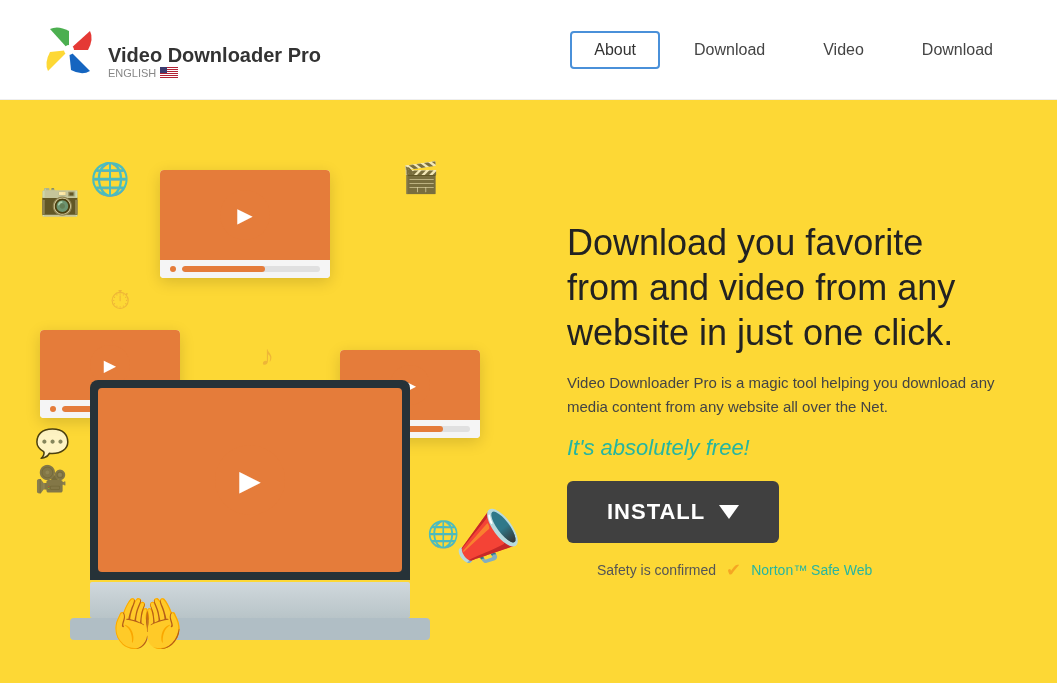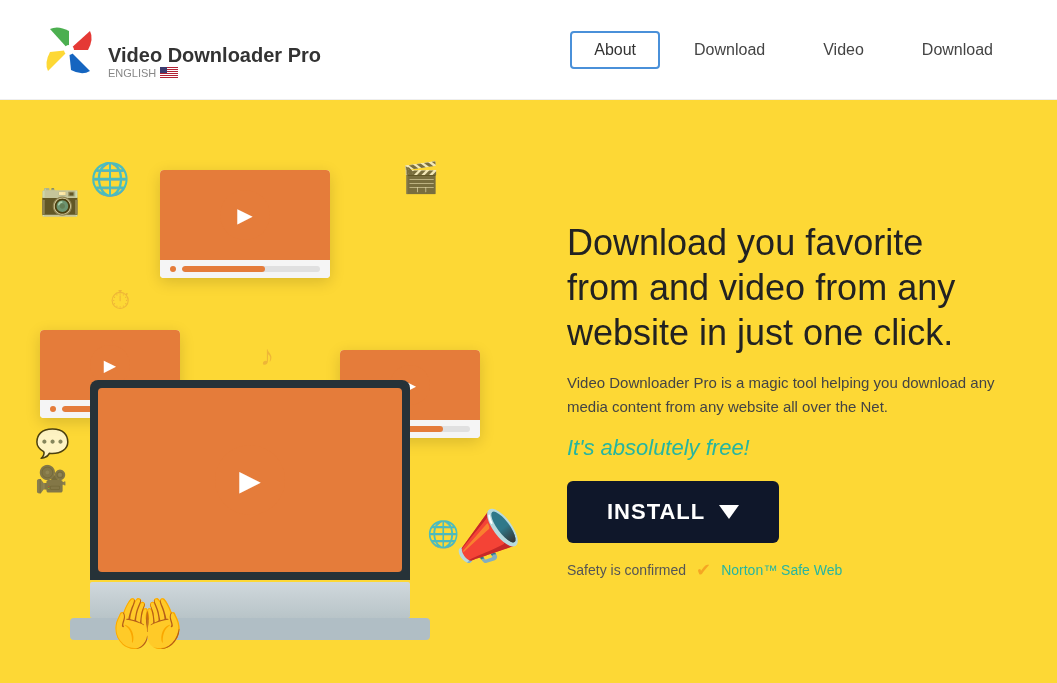--- a/index.html
+++ b/index.html
@@ -92,41 +92,42 @@
       color: #444;
       line-height: 1.6;
     }
     .hero-free {
       font-size: 22px;
       color: #26b5a0;
       font-style: italic;
       font-weight: 500;
     }
     .install-btn {
-      background: #0f172a;
+      background: #404040;
       color: #fff;
       font-size: 22px;
       font-weight: 700;
       letter-spacing: 1px;
       border: none;
       border-radius: 6px;
       padding: 18px 40px;
       cursor: pointer;
       display: flex;
       align-items: center;
       gap: 14px;
       width: fit-content;
       margin-top: 4px;
     }
     .safety-row {
       display: flex;
       align-items: center;
       gap: 10px;
       font-size: 14px;
       color: #555;
+      margin-left: 30px;
     }
     .norton-link {
       color: #26b5a0;
       text-decoration: none;
       font-weight: 500;
     }
     .norton-check {
       color: #f5a623;
       font-size: 18px;
     }

